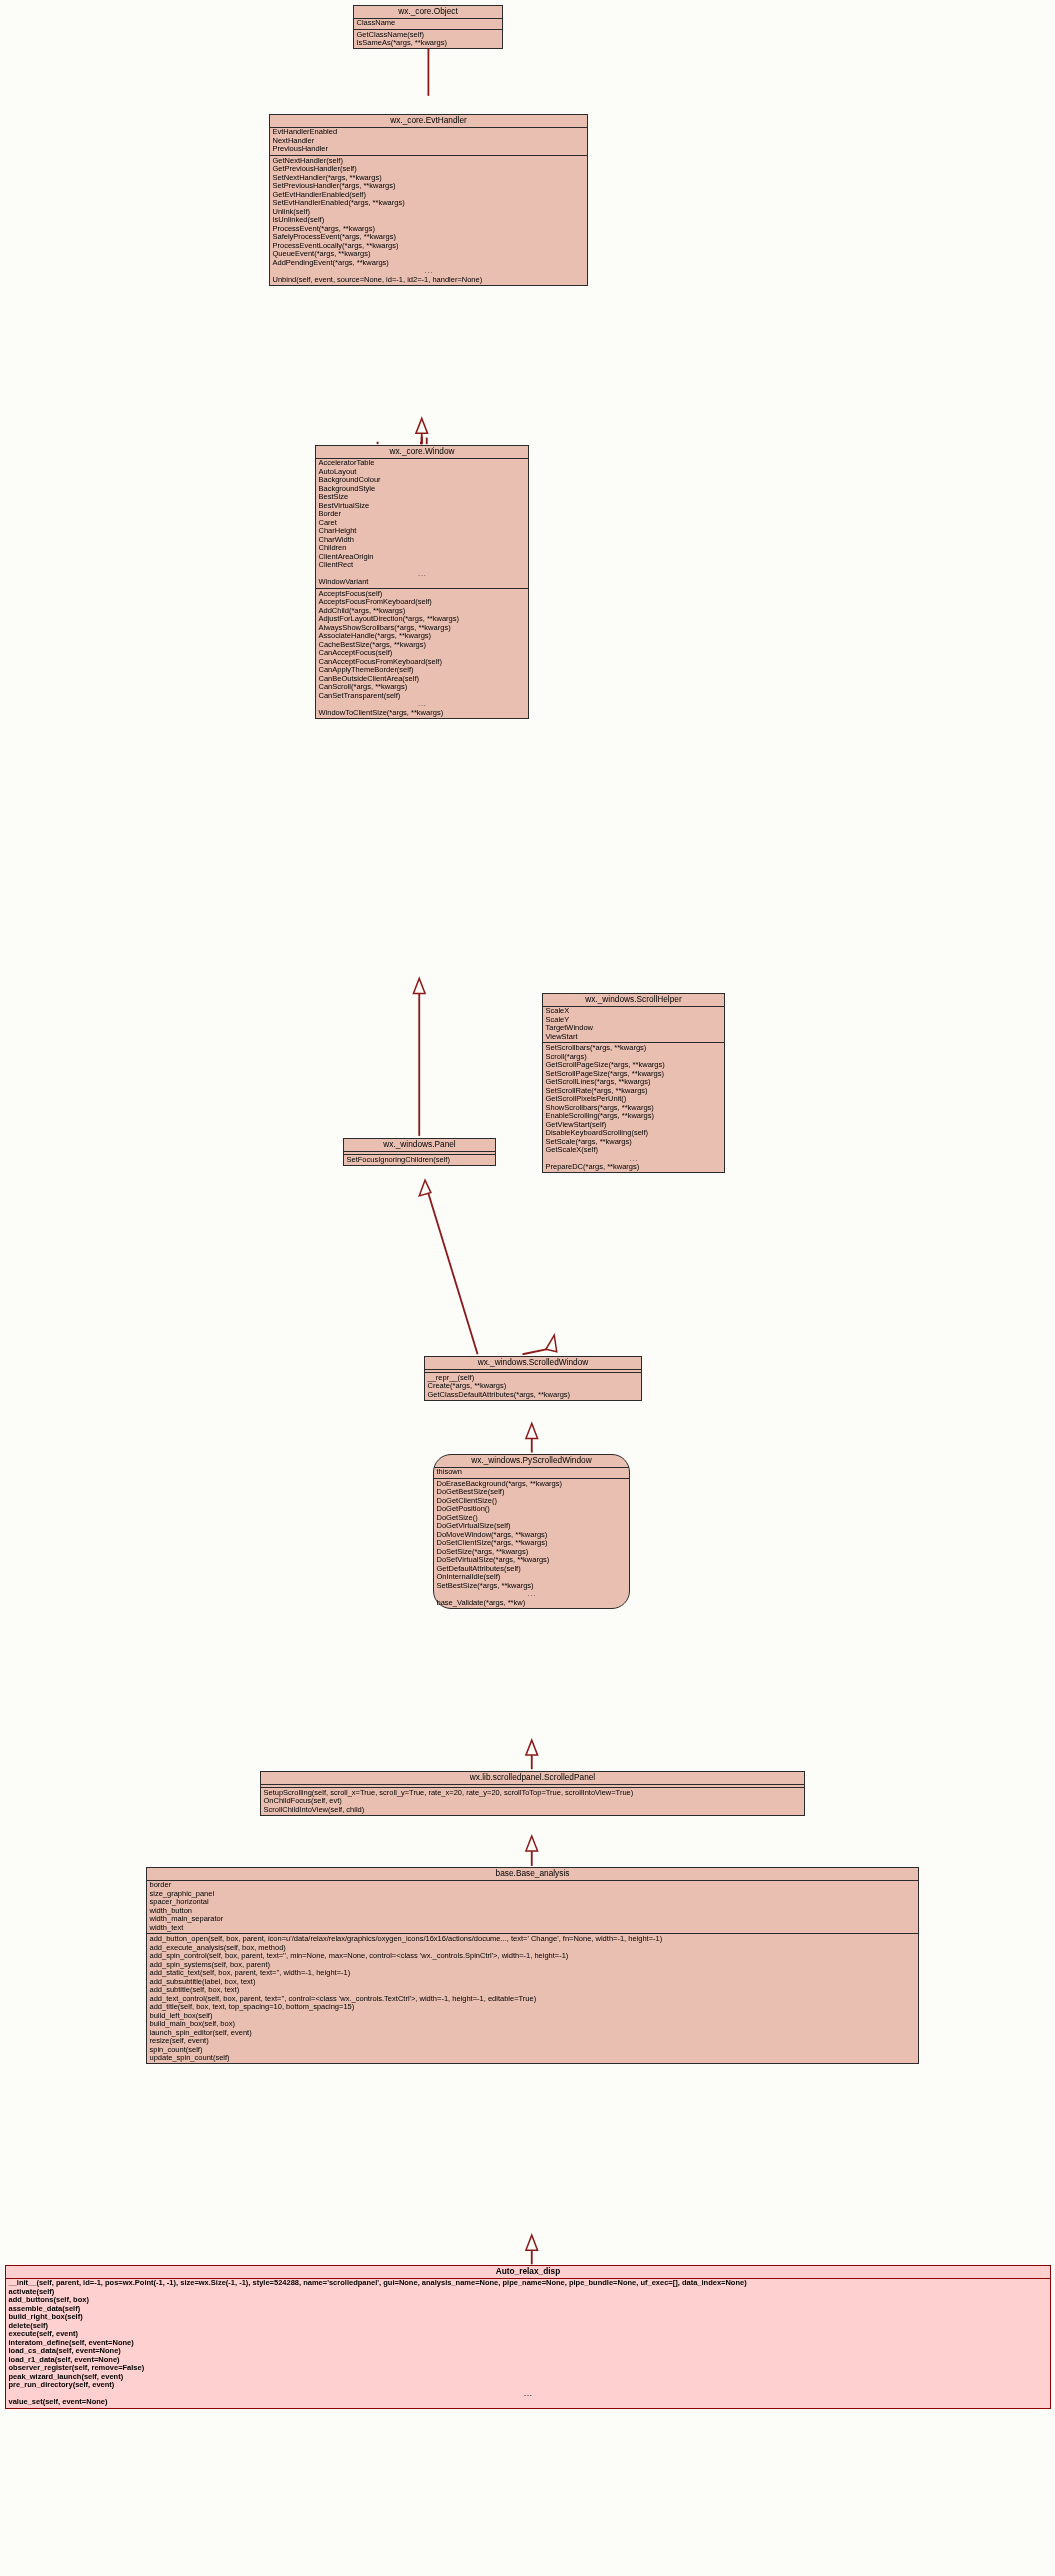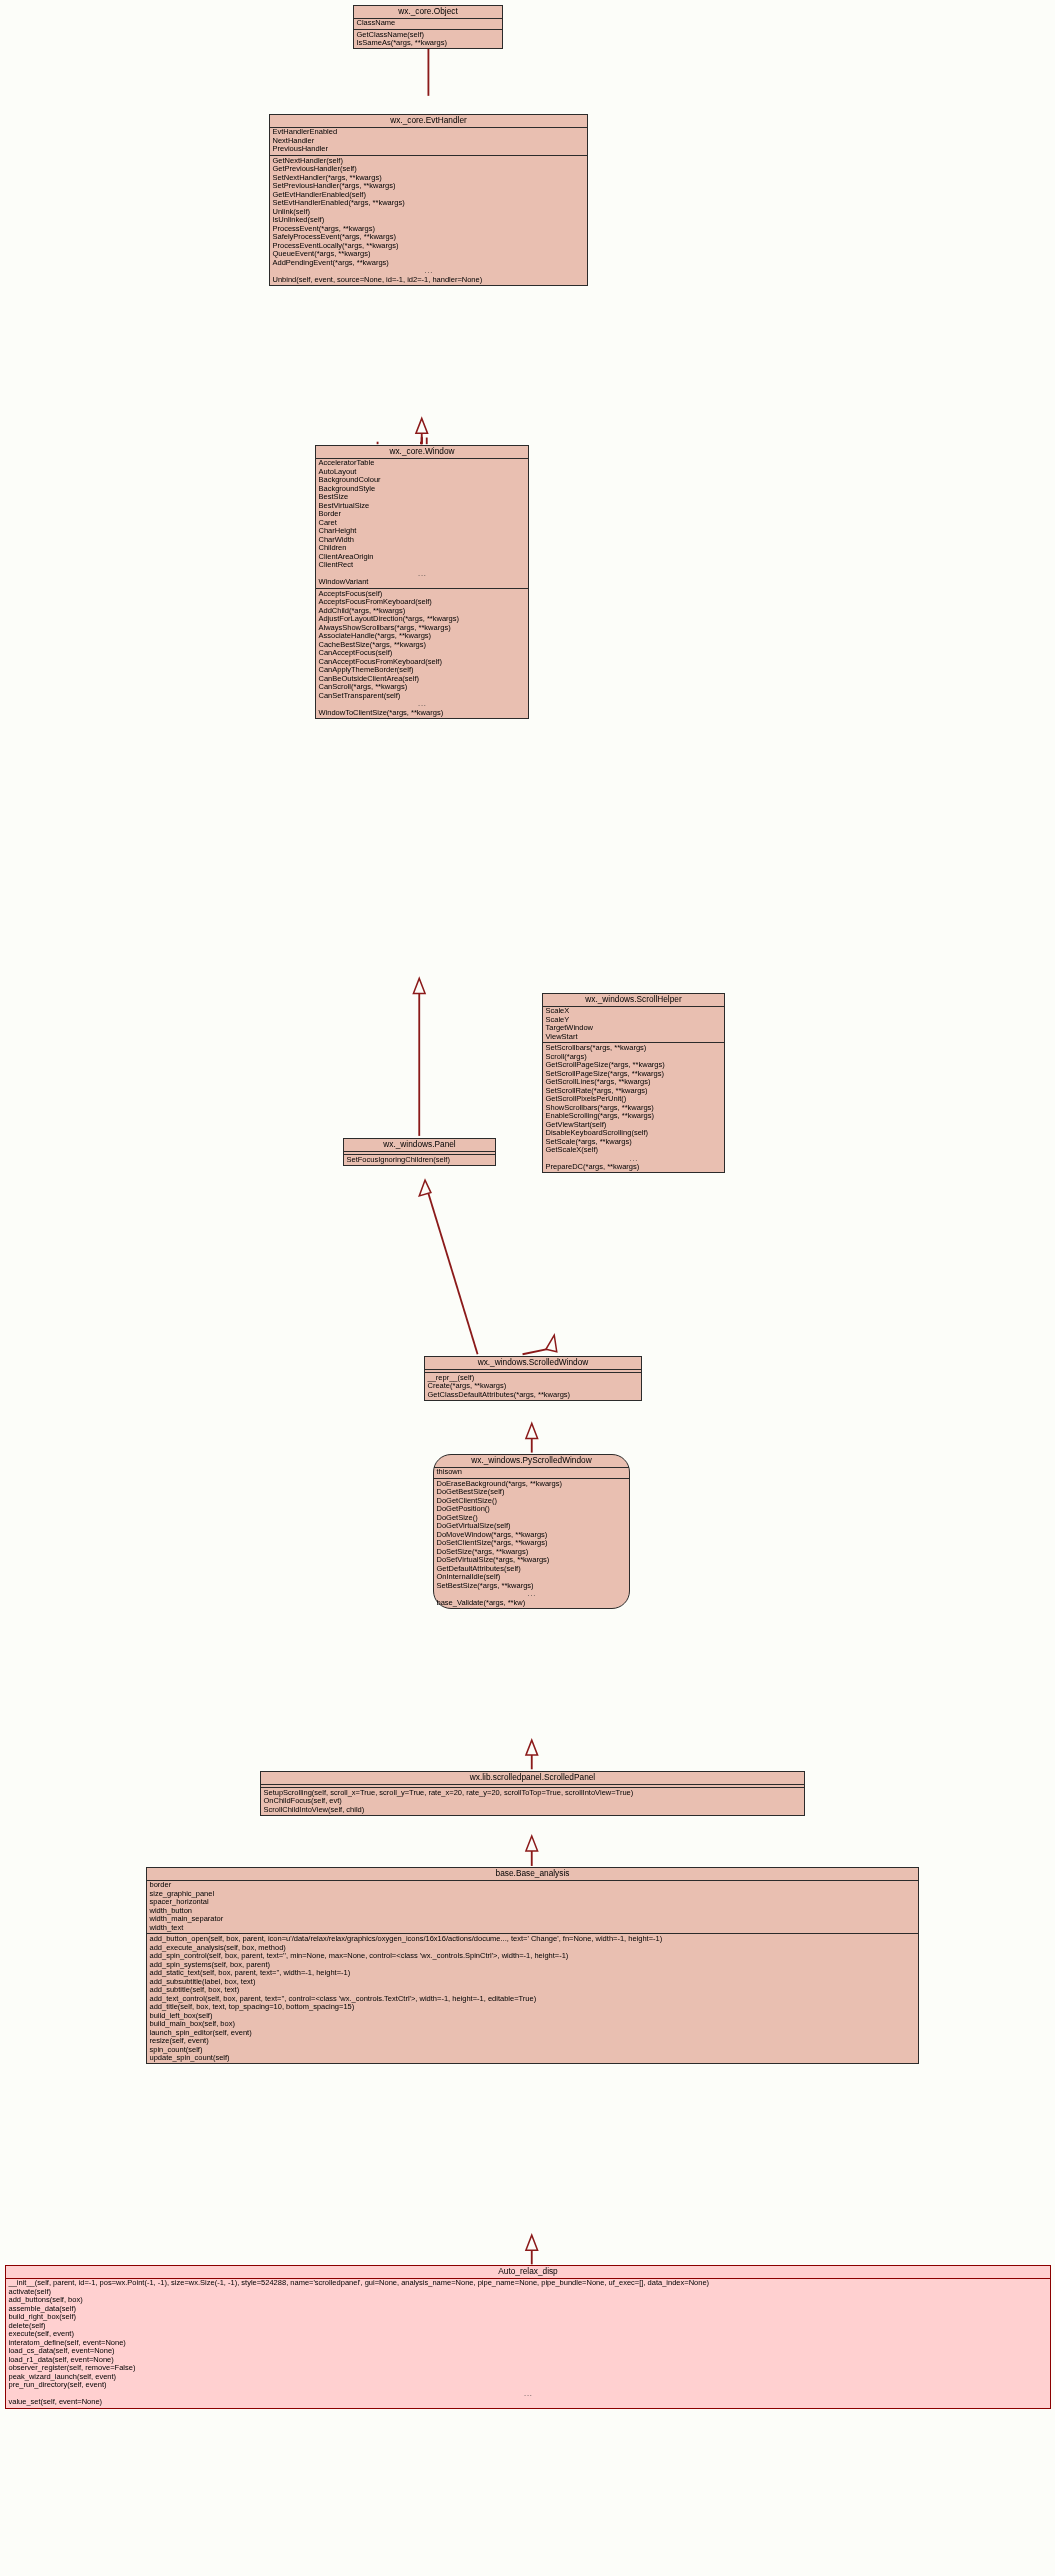--- a/index.html
+++ b/index.html
@@ -24,20 +24,21 @@
     position: absolute;
     background: #e9bfb1;
     border: 0.8px solid #2b2b2b;
     box-sizing: border-box;
     color: #000;
     z-index: 5;
   }
   .uml-box.highlight {
     background: #ffd0d0;
     border: 0.8px solid #8b0000;
+    font-weight: bold;
   }
   .cls-title {
     text-align: center;
     font-size: 8.3px;
     line-height: 9.2px;
     padding: 0.8px 1.7px 1.7px 1.7px;
     border-bottom: 0.8px solid #2b2b2b;
     white-space: nowrap;
     overflow: hidden;
   }

